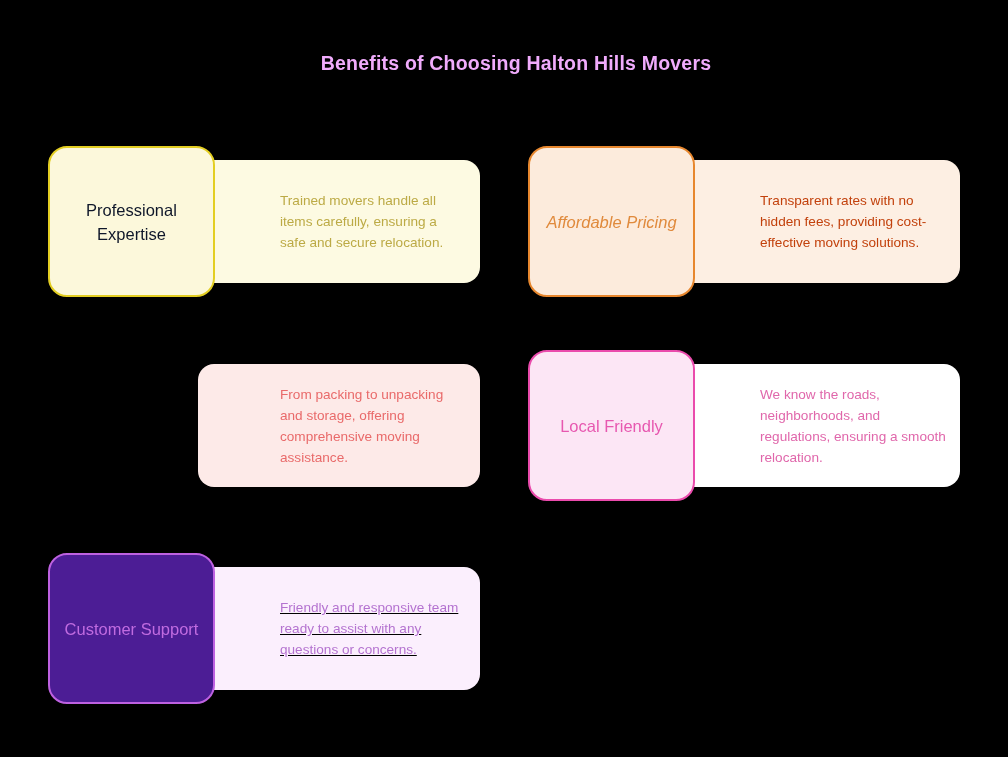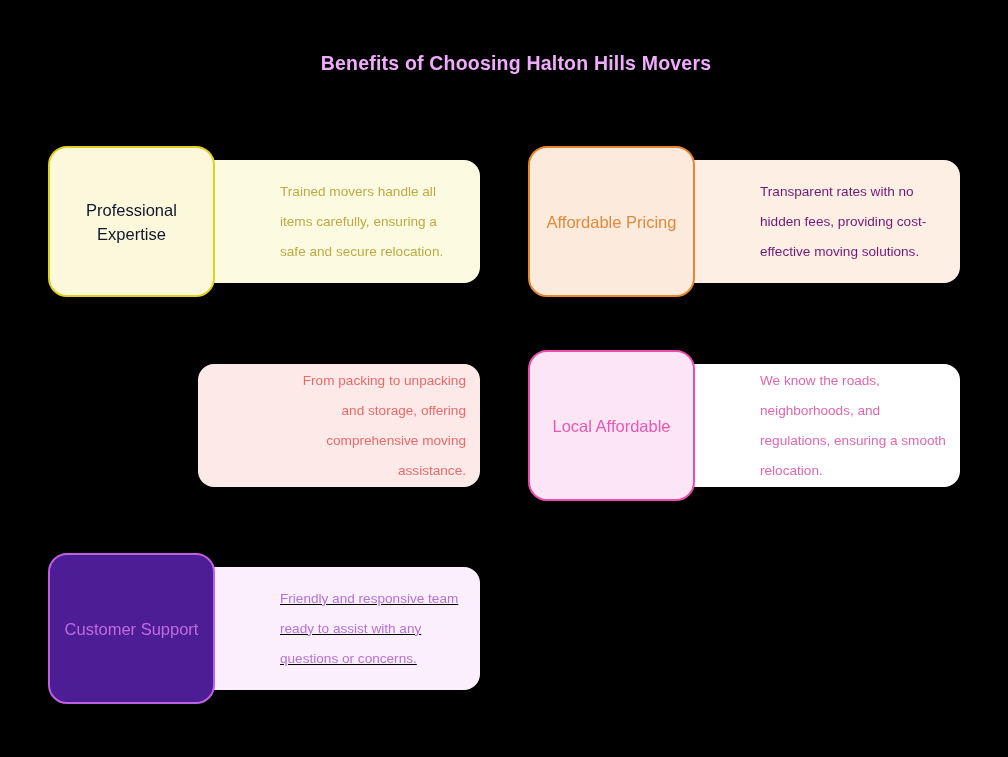--- a/index.html
+++ b/index.html
@@ -55,21 +55,21 @@
     height: 123px;
     border-radius: 16px;
     box-sizing: border-box;
     display: flex;
     align-items: center;
   }
   .card-desc {
     padding-left: 82px;
     padding-right: 14px;
     font-size: 13.6px;
-    line-height: 30px;
+    line-height: 21px;
     font-family: "Liberation Sans", sans-serif;
   }
 
   
   .card-box {
     position: absolute;
     left: 0;
     top: 0;
     width: 167px;
     height: 151px;
@@ -100,39 +100,39 @@
     <div class="card-panel" style="background: rgb(253, 250, 226);">
       <div class="card-desc" style="color: rgb(188, 170, 69);">Trained movers handle all items carefully, ensuring a safe and secure relocation.</div>
     </div>
     <div class="card-box" style="background: rgb(252, 248, 219); border-color: rgb(227, 206, 34);">
       <div class="card-title" style="color: #0f172a;">Professional Expertise</div>
     </div>
   </div>
 
   <div class="card col1 row0">
     <div class="card-panel" style="background: rgb(253, 239, 227);">
-      <div class="card-desc" style="color: #701a75;">Transparent rates with no hidden fees, providing cost-effective moving solutions.</div>
+      <div class="card-desc" style="color: #c2410c;">Transparent rates with no hidden fees, providing cost-effective moving solutions.</div>
     </div>
     <div class="card-box" style="background: rgb(252, 235, 220); border-color: rgb(231, 135, 46);">
-      <div class="card-title" style="color: rgb(224, 138, 60);">Affordable Pricing</div>
+      <div class="card-title" style="color: rgb(224, 138, 60); font-style: italic;">Affordable Pricing</div>
     </div>
   </div>
 
   <div class="card col0 row1">
-    <div class="card-panel" style="background: rgb(253, 234, 232); text-align: right;">
+    <div class="card-panel" style="background: rgb(253, 234, 232);">
       <div class="card-desc" style="color: rgb(233, 106, 106);">From packing to unpacking and storage, offering comprehensive moving assistance.</div>
     </div>
   </div>
 
   <div class="card col1 row1">
     <div class="card-panel" style="background: #ffffff;">
       <div class="card-desc" style="color: rgb(224, 103, 171);">We know the roads, neighborhoods, and regulations, ensuring a smooth relocation.</div>
     </div>
     <div class="card-box" style="background: rgb(252, 230, 245); border-color: rgb(234, 75, 172);">
-      <div class="card-title" style="color: rgb(231, 88, 176);">Local Affordable</div>
+      <div class="card-title" style="color: rgb(231, 88, 176);">Local Friendly</div>
     </div>
   </div>
 
   <div class="card col0 row2">
     <div class="card-panel" style="background: rgb(251, 239, 253); text-decoration: underline;">
       <div class="card-desc" style="color: rgb(180, 115, 208);">Friendly and responsive team ready to assist with any questions or concerns.</div>
     </div>
     <div class="card-box" style="background: #4c1d95; border-color: rgb(190, 97, 225);">
       <div class="card-title" style="color: rgb(192, 107, 224);">Customer Support</div>
     </div>

